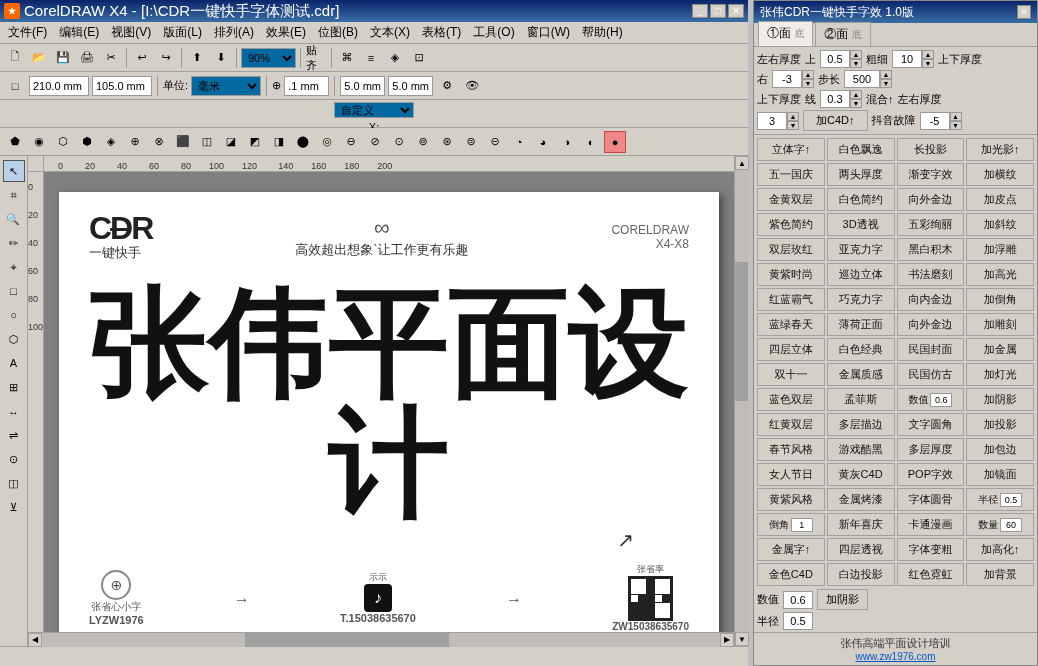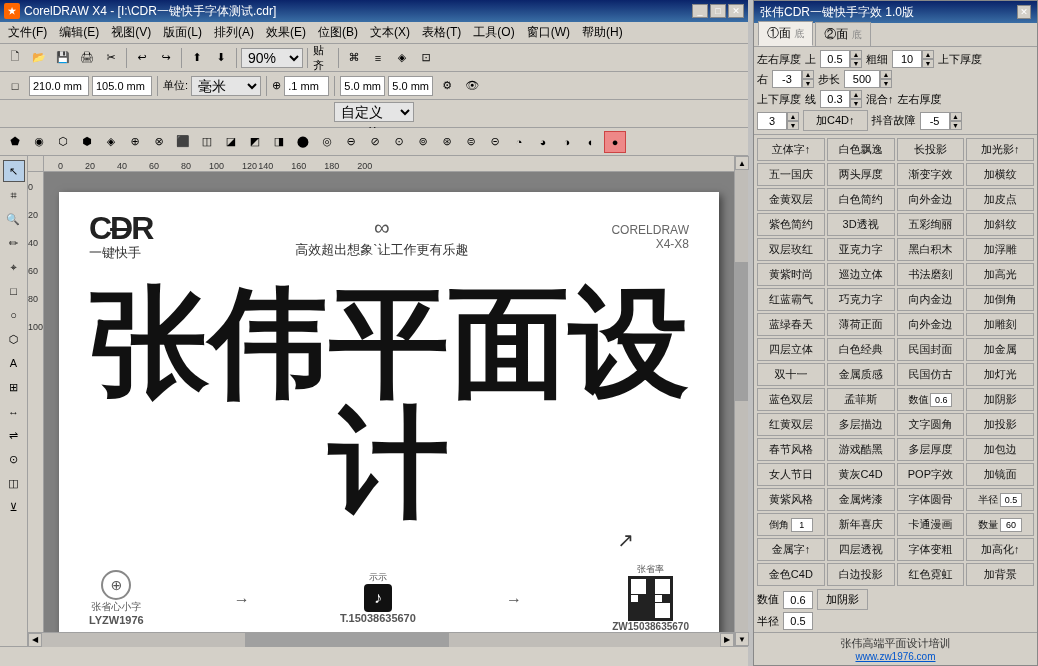--- a/index.html
+++ b/index.html
@@ -4,35 +4,35 @@
   <style>
     * { margin: 0; padding: 0; box-sizing: border-box; }
     body { width: 1038px; height: 666px; overflow: hidden; font-family: 'SimSun', 'Microsoft YaHei', Arial, sans-serif; font-size: 12px; background: #c0c0c0; }
 
     
     .main-window { position: absolute; left: 0; top: 0; width: 748px; height: 666px; background: #d4d0c8; display: flex; flex-direction: column; }
 
     
     .title-bar { height: 22px; background: linear-gradient(to bottom, #0a246a, #3a6ea5); display: flex; align-items: center; padding: 0 4px; color: white; font-size: 12px; }
     .title-bar-icon { width: 16px; height: 16px; margin-right: 4px; background: #ff6600; border-radius: 2px; display: flex; align-items: center; justify-content: center; font-size: 9px; color: white; font-weight: bold; }
-    .title-text { flex: 1; font-size: 12px; }
+    .title-text { flex: 1; font-size: 15px; }
     .title-controls { display: flex; gap: 2px; }
     .title-btn { width: 16px; height: 14px; background: #d4d0c8; border: 1px solid #888; display: flex; align-items: center; justify-content: center; font-size: 9px; cursor: pointer; }
     .title-btn.close { background: #d4d0c8; }
 
     
     .menu-bar { height: 22px; background: #d4d0c8; display: flex; align-items: center; padding: 0 2px; border-bottom: 1px solid #a0a0a0; }
     .menu-item { padding: 2px 6px; font-size: 12px; cursor: pointer; white-space: nowrap; }
 
     
     .toolbar-row { height: 28px; background: #d4d0c8; display: flex; align-items: center; padding: 2px 4px; border-bottom: 1px solid #a0a0a0; gap: 2px; }
     .tb-btn { width: 22px; height: 22px; background: #d4d0c8; border: 1px solid transparent; display: flex; align-items: center; justify-content: center; font-size: 11px; cursor: pointer; }
     .tb-sep { width: 1px; height: 20px; background: #999; margin: 0 2px; }
     .tb-input { height: 20px; background: white; border: 1px solid #999; padding: 0 3px; font-size: 11px; }
-    .tb-select { height: 20px; background: #e5e5e5; border: 1px solid #999; font-size: 14px; padding: 0 2px; }
+    .tb-select { height: 20px; background: #0369a1; border: 1px solid #999; font-size: 11px; padding: 0 2px; }
 
     
     .toolbar-row2 { height: 28px; background: #d4d0c8; display: flex; align-items: center; padding: 2px 4px; border-bottom: 1px solid #a0a0a0; gap: 3px; font-size: 11px; }
 
     
     .prop-bar { height: 28px; background: #d4d0c8; display: flex; align-items: center; padding: 2px 4px; border-bottom: 1px solid #a0a0a0; gap: 3px; font-size: 11px; flex-direction: column; }
 
     
     .obj-tools { height: 28px; background: #d4d0c8; display: flex; align-items: center; padding: 2px 4px; border-bottom: 1px solid #a0a0a0; gap: 2px; overflow: hidden; }
 
@@ -229,21 +229,21 @@
       <div class="ruler-h">
         <div class="ruler-corner"></div>
         <div style="position:absolute; left:16px; right:0; display:flex; align-items:flex-end; height:16px; padding-left:4px; font-size:9px; color:#333; overflow:hidden;">
           <span style="margin-left:10px;">0</span>
           <span style="margin-left:22px;">20</span>
           <span style="margin-left:22px;">40</span>
           <span style="margin-left:22px;">60</span>
           <span style="margin-left:22px;">80</span>
           <span style="margin-left:18px;">100</span>
           <span style="margin-left:18px;">120</span>
-          <span style="margin-left:1px;text-align:right;">140</span>
+          <span style="margin-left:21px;text-align:right;">140</span>
           <span style="margin-left:18px;">160</span>
           <span style="margin-left:18px;">180</span>
           <span style="margin-left:18px;">200</span>
         </div>
       </div>
 
       <div class="canvas-scroll">
 
         <div class="ruler-v" style="display:flex; flex-direction:column; font-size:9px; padding-top:10px; gap:18px;">
           <span>0</span>

